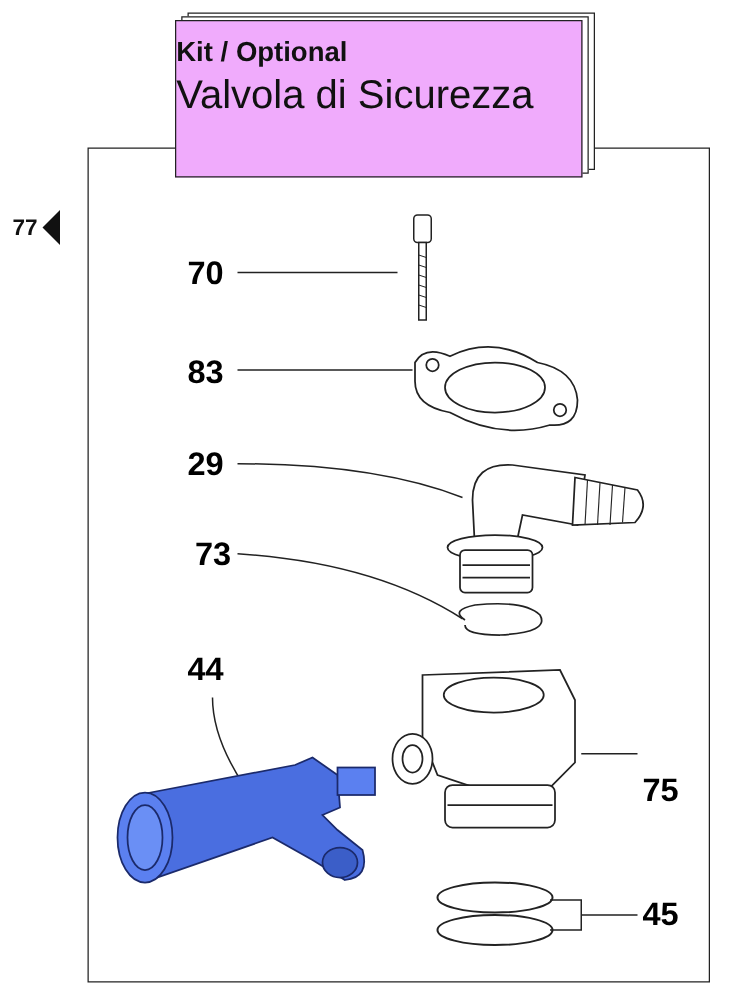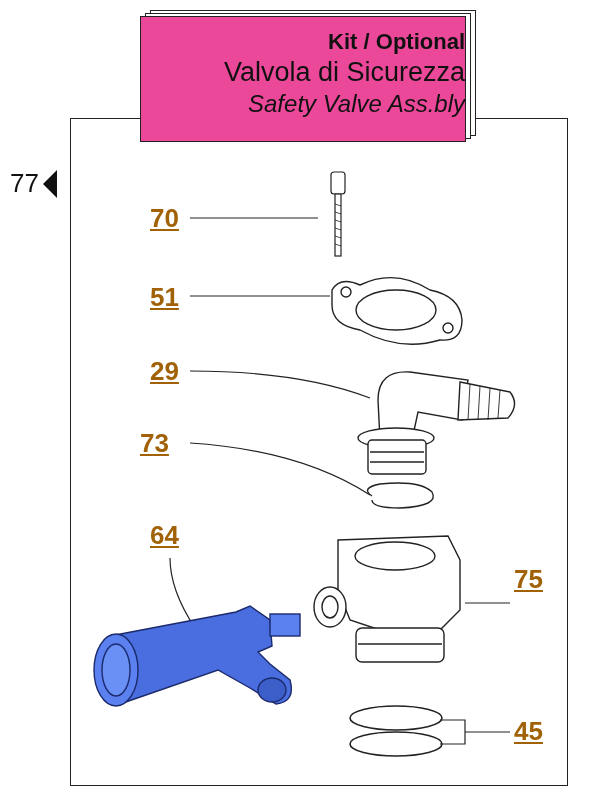--- a/index.html
+++ b/index.html
@@ -1,61 +1,60 @@
 <!DOCTYPE html>
 <html><head>
 <meta charset="utf-8">
 <style>
   html, body { margin:0; padding:0; background:#ffffff; }
   body { width:603px; height:800px; position:relative; overflow:hidden; font-family:"Liberation Sans", sans-serif; }
   .frame { position:absolute; left:70px; top:118px; width:498px; height:668px; border:1.5px solid #222; box-sizing:border-box; background:#fff; }
   .title-stack { position:absolute; left:140px; top:16px; width:336px; height:128px; }
   .title-back2 { position:absolute; left:10px; top:-6px; width:324px; height:124px; border:1.3px solid #222; background:#fff; }
   .title-back1 { position:absolute; left:5px; top:-3px; width:324px; height:124px; border:1.3px solid #222; background:#fff; }
-  .title-box { position:absolute; left:0; top:0; width:324px; height:124px; border:1.5px solid #222; background:#ec4899; text-align:right; }
+  .title-box { position:absolute; left:0; top:0; width:324px; height:124px; border:1.5px solid #222; background:#f0abfc; text-align:left; }
   .t-kit { margin-top:12px; font-size:22px; font-weight:bold; color:#111; }
   .t-kit .slash { font-weight:bold; }
-  .t-it { font-size:27px; color:#111; margin-top:2px; }
+  .t-it { font-size:32px; color:#111; margin-top:2px; }
   .t-en { font-size:24px; font-style:italic; color:#111; margin-top:2px; }
-  .ref { position:absolute; font-size:26px; font-weight:bold; color:#a16207;text-decoration:underline; }
+  .ref { position:absolute; font-size:26px; font-weight:bold; color:#000000; }
   .ref-marker { position:absolute; left:10px; top:168px; display:flex; align-items:center; }
-  .ref-marker .num { font-size:26px; font-weight:normal; color:#111; }
+  .ref-marker .num { font-size:18px; font-weight:bold; color:#111; }
   .ref-marker .tri { width:0; height:0; border-top:14px solid transparent; border-bottom:14px solid transparent; border-right:14px solid #111; margin-left:4px; }
   svg.art { position:absolute; left:0; top:0; }
 </style>
 </head>
 <body>
 
 <div class="frame"></div>
 
 <div class="title-stack">
   <div class="title-back2"></div>
   <div class="title-back1"></div>
   <div class="title-box">
     <div class="t-kit">
       <span>Kit</span>
       <span class="slash">/</span>
       <span>Optional</span>
     </div>
     <div class="t-it">Valvola di Sicurezza</div>
-    <div class="t-en">Safety Valve Ass.bly</div>
   </div>
 </div>
 
 <div class="ref-marker">
   <span class="num">77</span>
   <span class="tri"></span>
 </div>
 
 <div class="ref" style="left:150px; top:203px;">70</div>
-<div class="ref" style="left:150px; top:282px;">51</div>
+<div class="ref" style="left:150px; top:282px;">83</div>
 <div class="ref" style="left:150px; top:356px;">29</div>
-<div class="ref" style="left:140px; top:428px;">73</div>
-<div class="ref" style="left:150px; top:520px;">64</div>
-<div class="ref" style="left:514px; top:564px;">75</div>
+<div class="ref" style="left:156px; top:428px;">73</div>
+<div class="ref" style="left:150px; top:520px;">44</div>
+<div class="ref" style="left:514px; top:617px;">75</div>
 <div class="ref" style="left:514px; top:716px;">45</div>
 
 <svg class="art" width="603" height="800" viewBox="0 0 603 800">
   <g stroke="#222" stroke-width="1.2" fill="none">
 
     <line x1="190" y1="218" x2="318" y2="218"></line>
     <line x1="190" y1="296" x2="330" y2="296"></line>
     <path d="M190 371 Q 300 371 370 398"></path>
     <path d="M190 443 Q 300 450 370 495"></path>
     <path d="M170 558 Q 170 590 195 628"></path>

